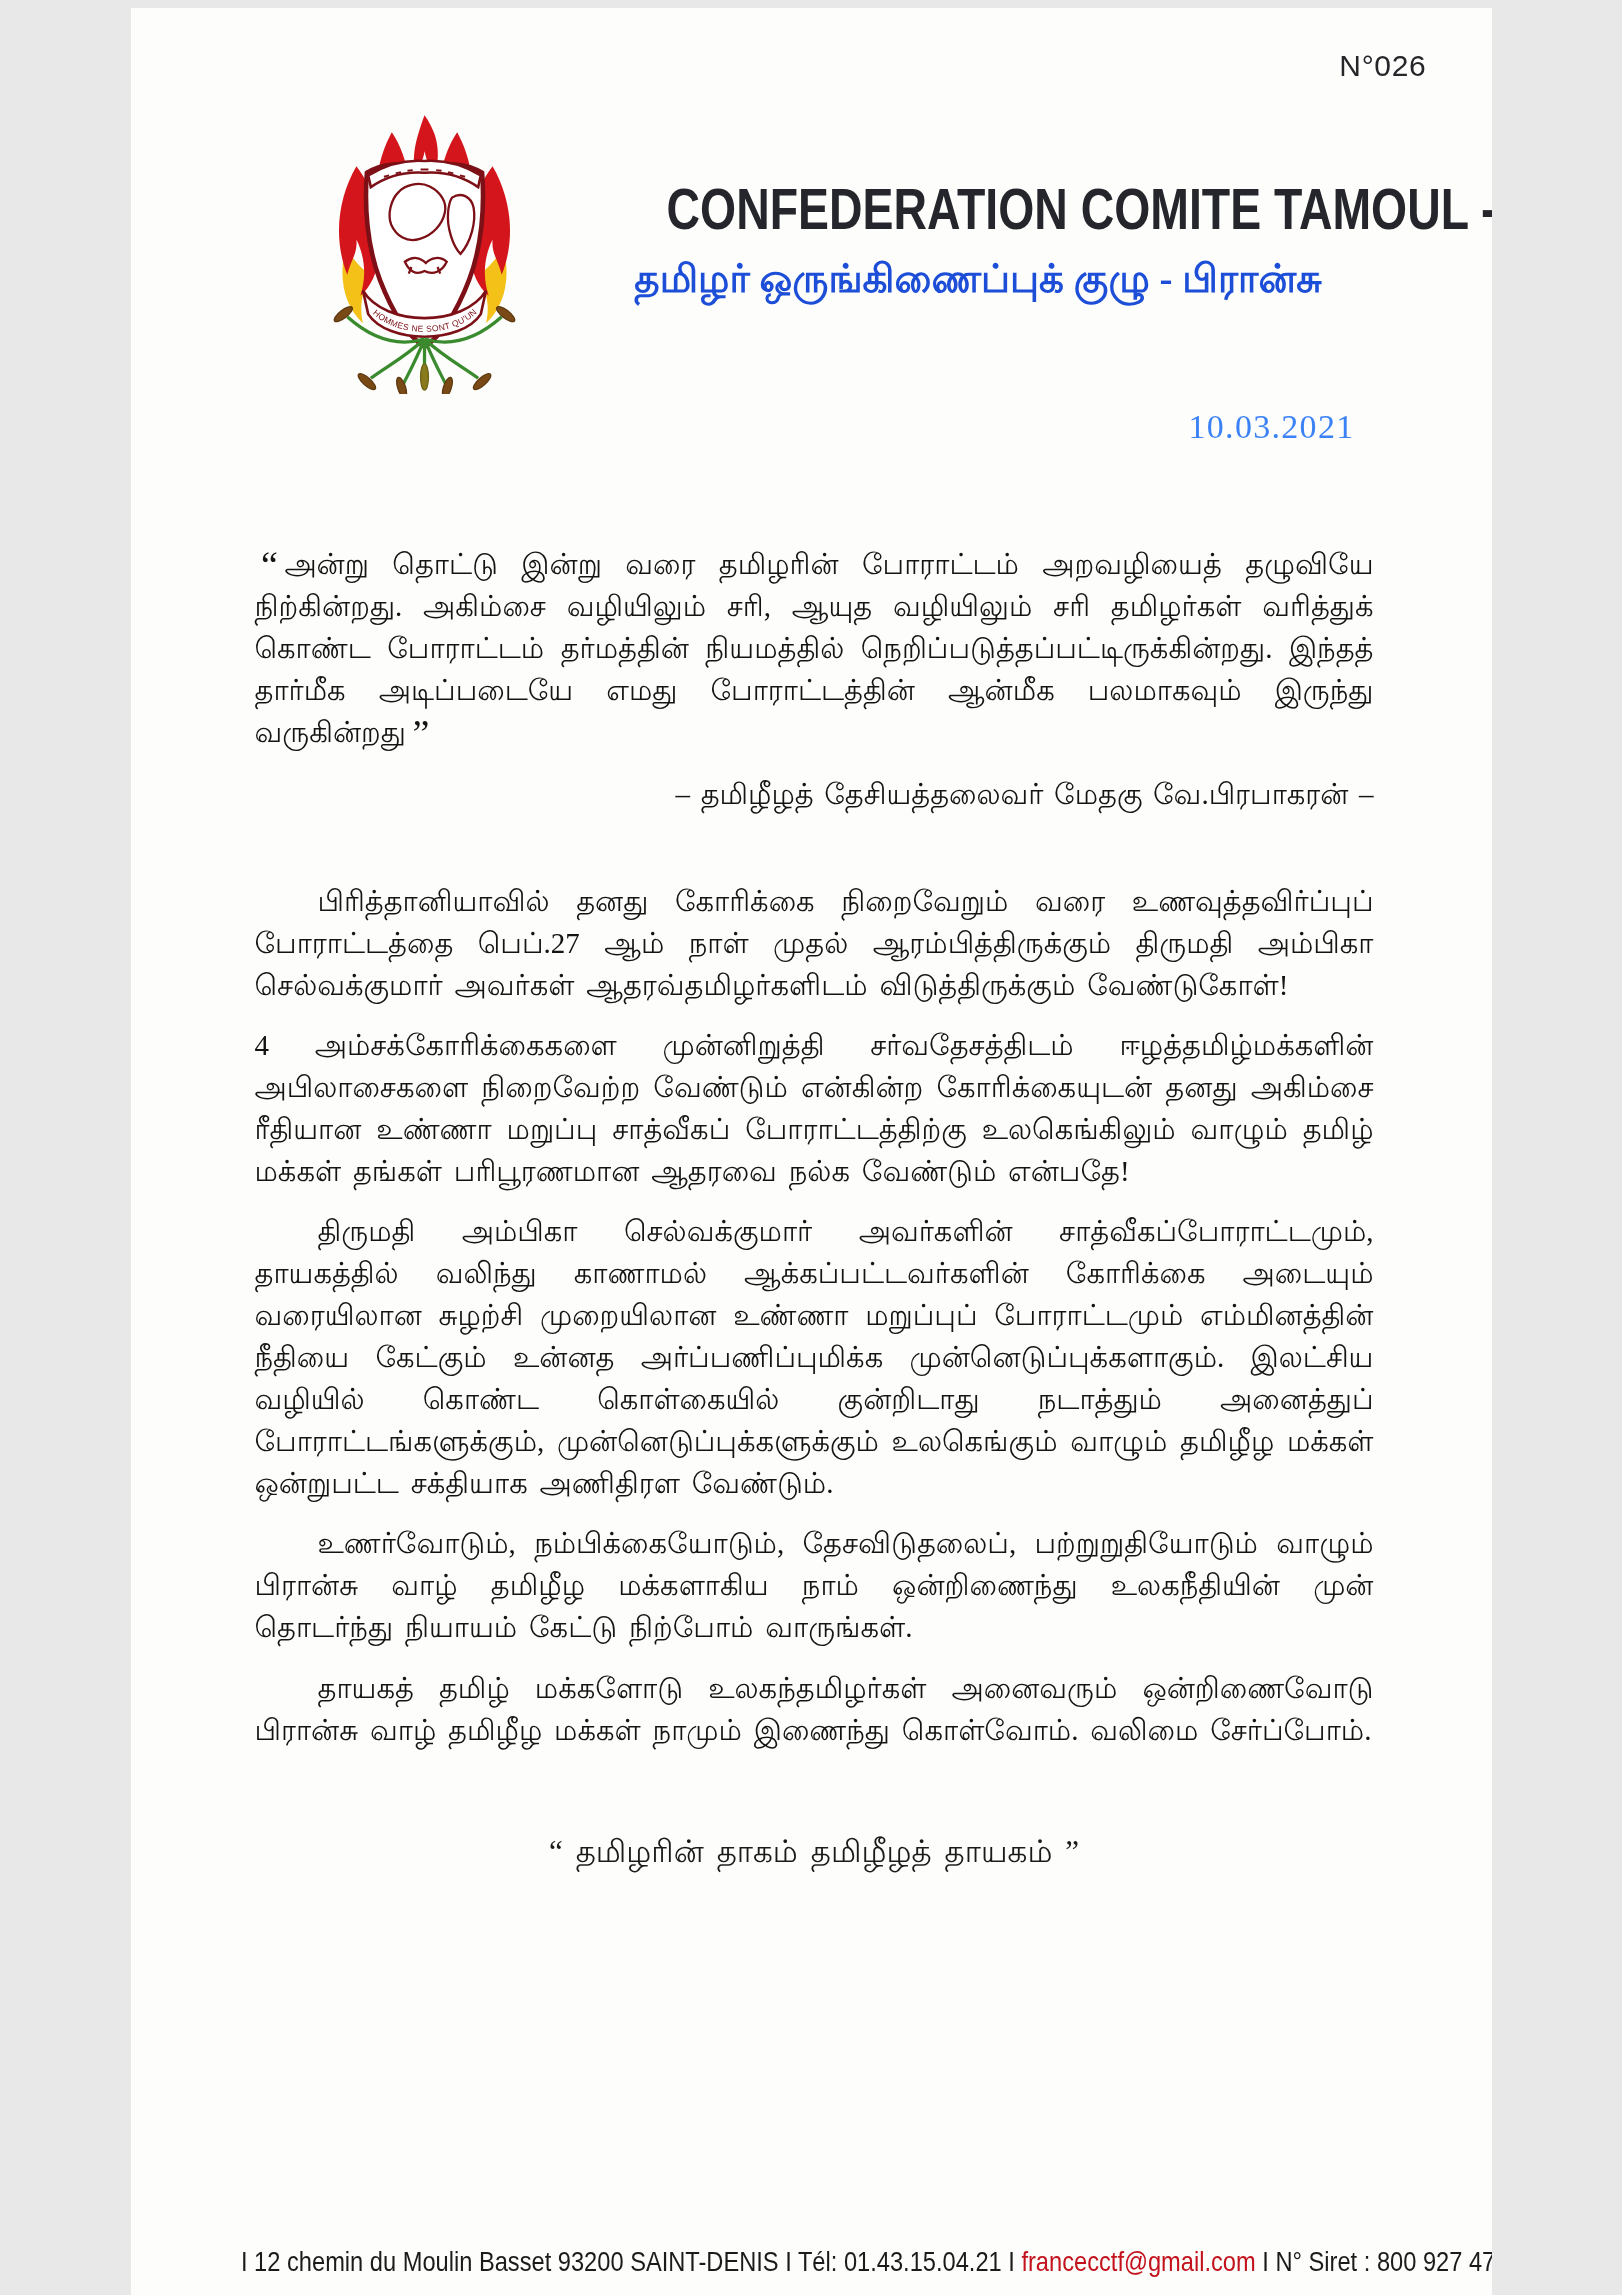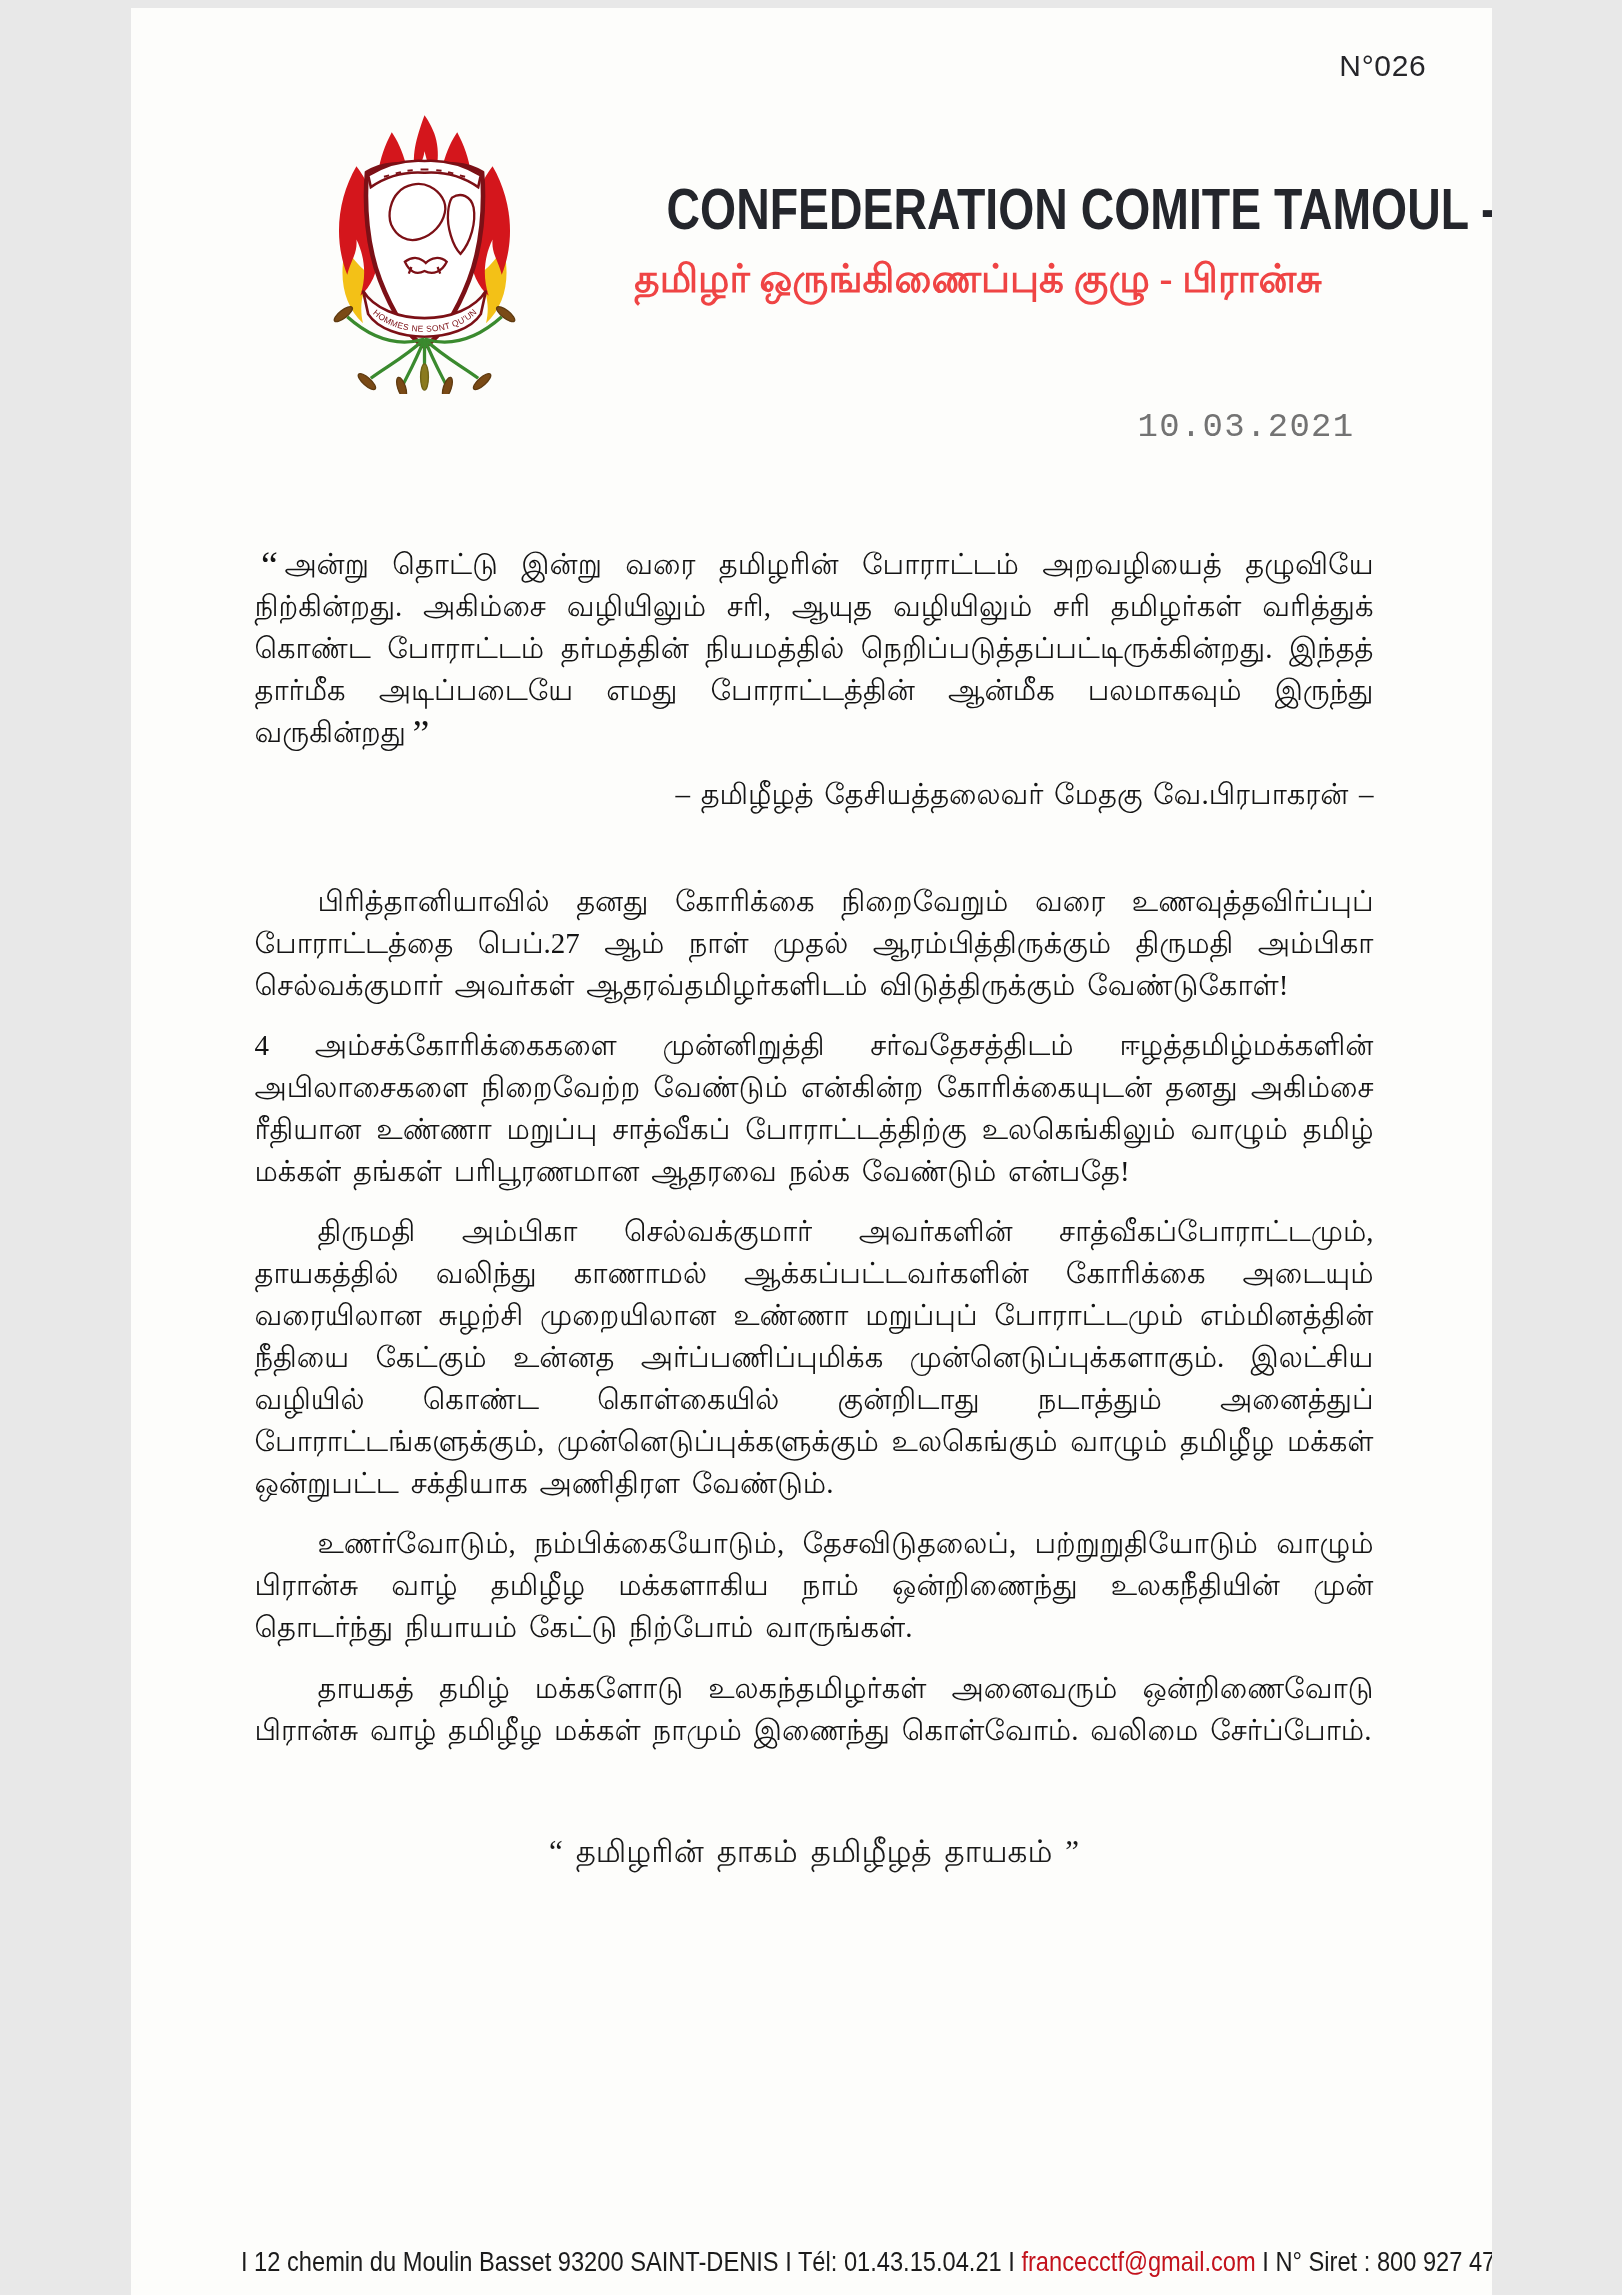--- a/index.html
+++ b/index.html
@@ -27,25 +27,25 @@
     display:inline-block;
     font-family:"Liberation Sans", sans-serif;
     font-weight:700;font-size:58px;line-height:60px;
     color:#24262c;letter-spacing:0px;white-space:nowrap;
     transform:scaleX(0.80);transform-origin:center;
   }
   .org-name-ta{
     margin-top:17px;
     font-family:"Liberation Serif", serif;
     font-weight:700;font-size:39px;line-height:46px;
-    color:#ef4444;white-space:nowrap;
+    color:#1d4ed8;white-space:nowrap;
   }
   .date-line{
     position:absolute;top:400px;right:137px;
-    font-size:34px;letter-spacing:1.3px;color:#737373;font-family:Liberation Mono, monospace;
+    font-size:34px;letter-spacing:1.3px;color:#3b82f6;
   }
   
   .content{
     position:absolute;top:535px;left:124px;right:118px;
     font-size:29px;line-height:42px;
     text-align:justify;word-spacing:4.6px;color:#141414;
   }
   .quote{margin:0;}
   .qmark{font-size:38px;line-height:0;vertical-align:-3.9px;padding:0 6.5px;}
   .attribution{margin:19.6px 0 0 0;text-align:right;word-spacing:3.3px;}

